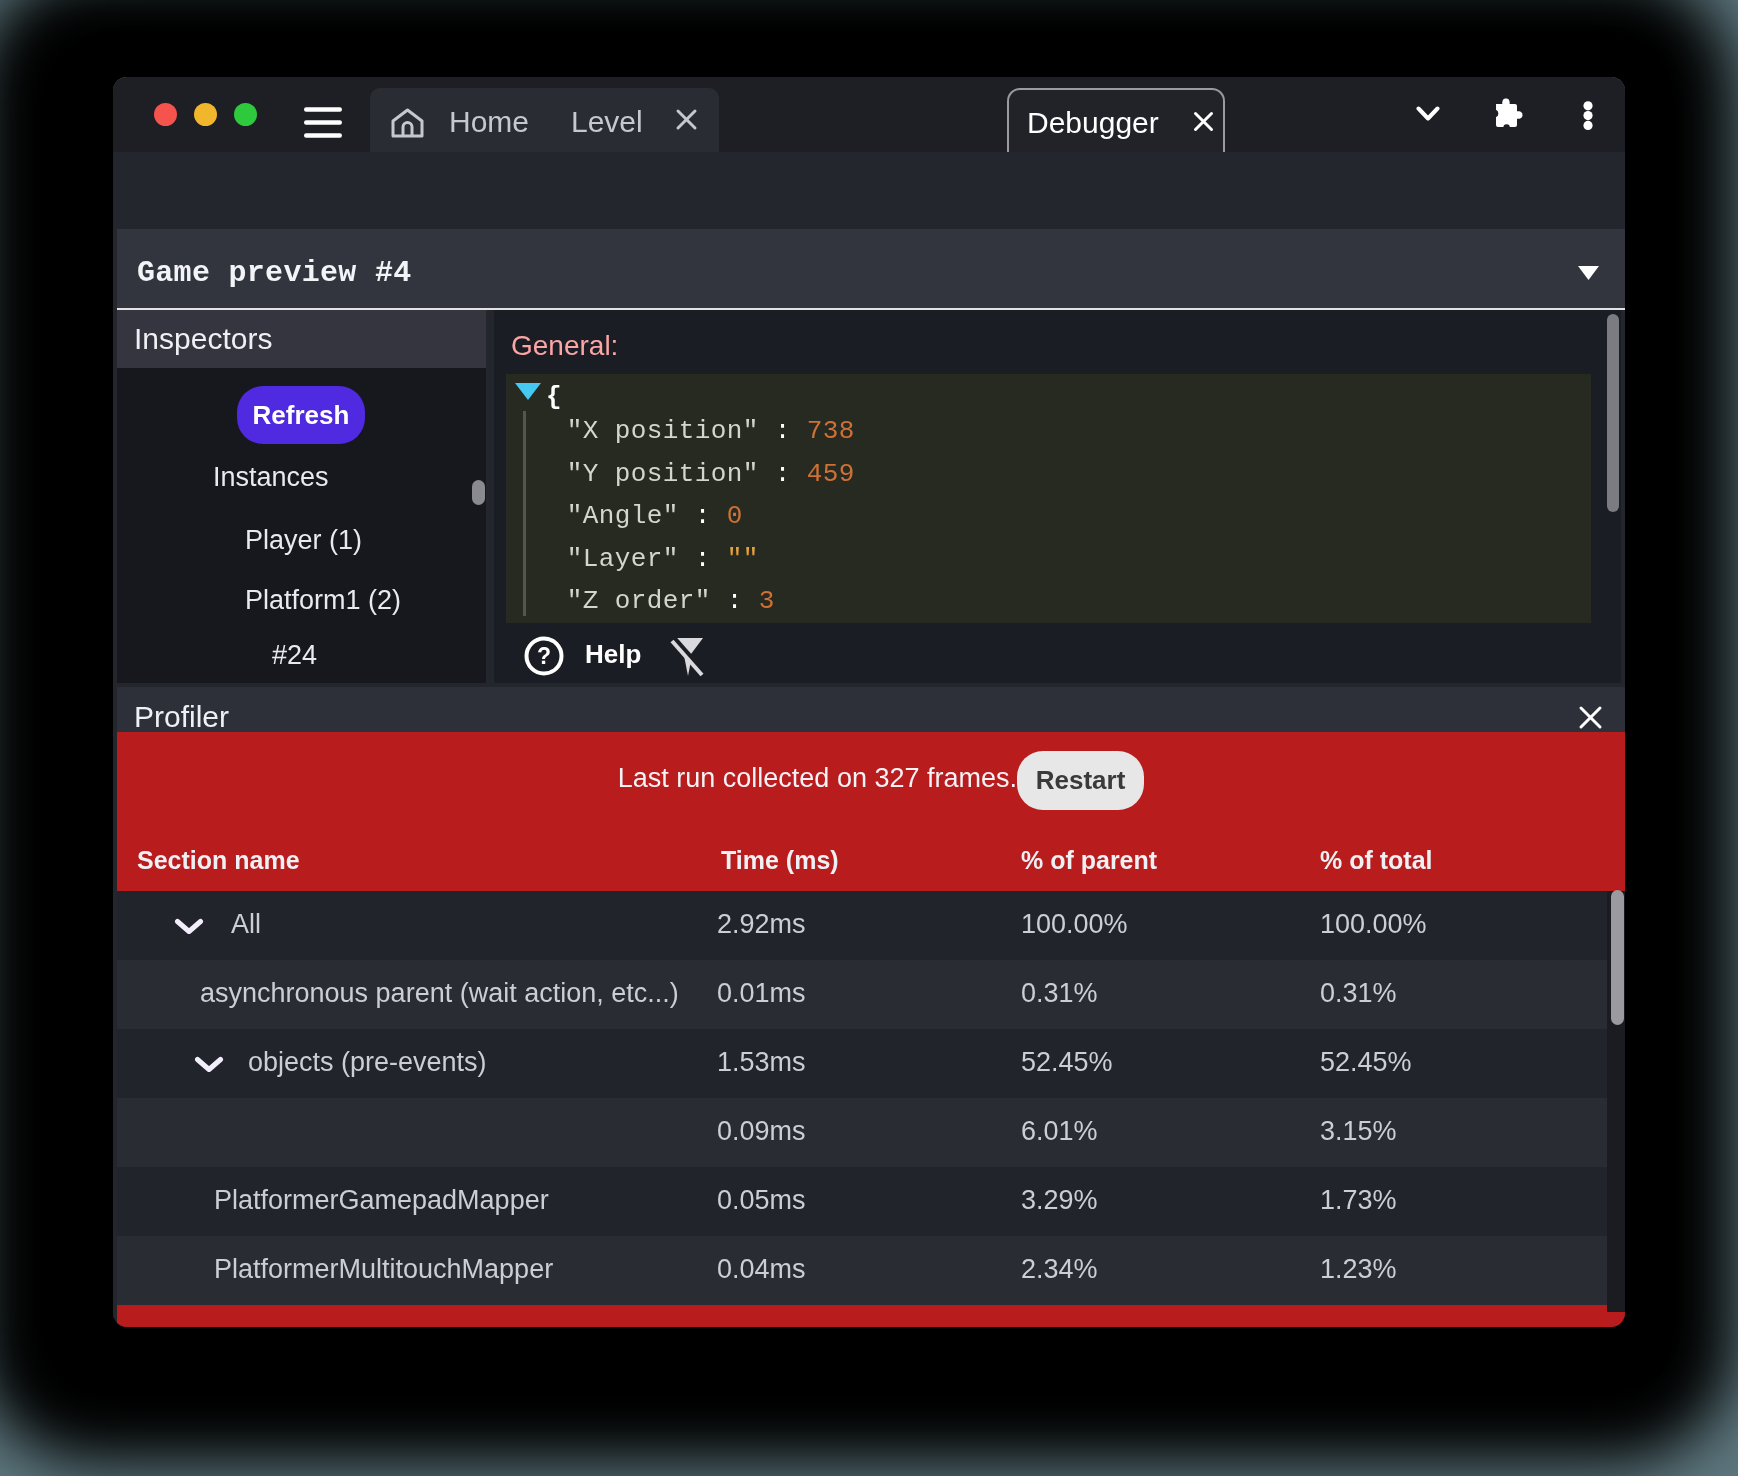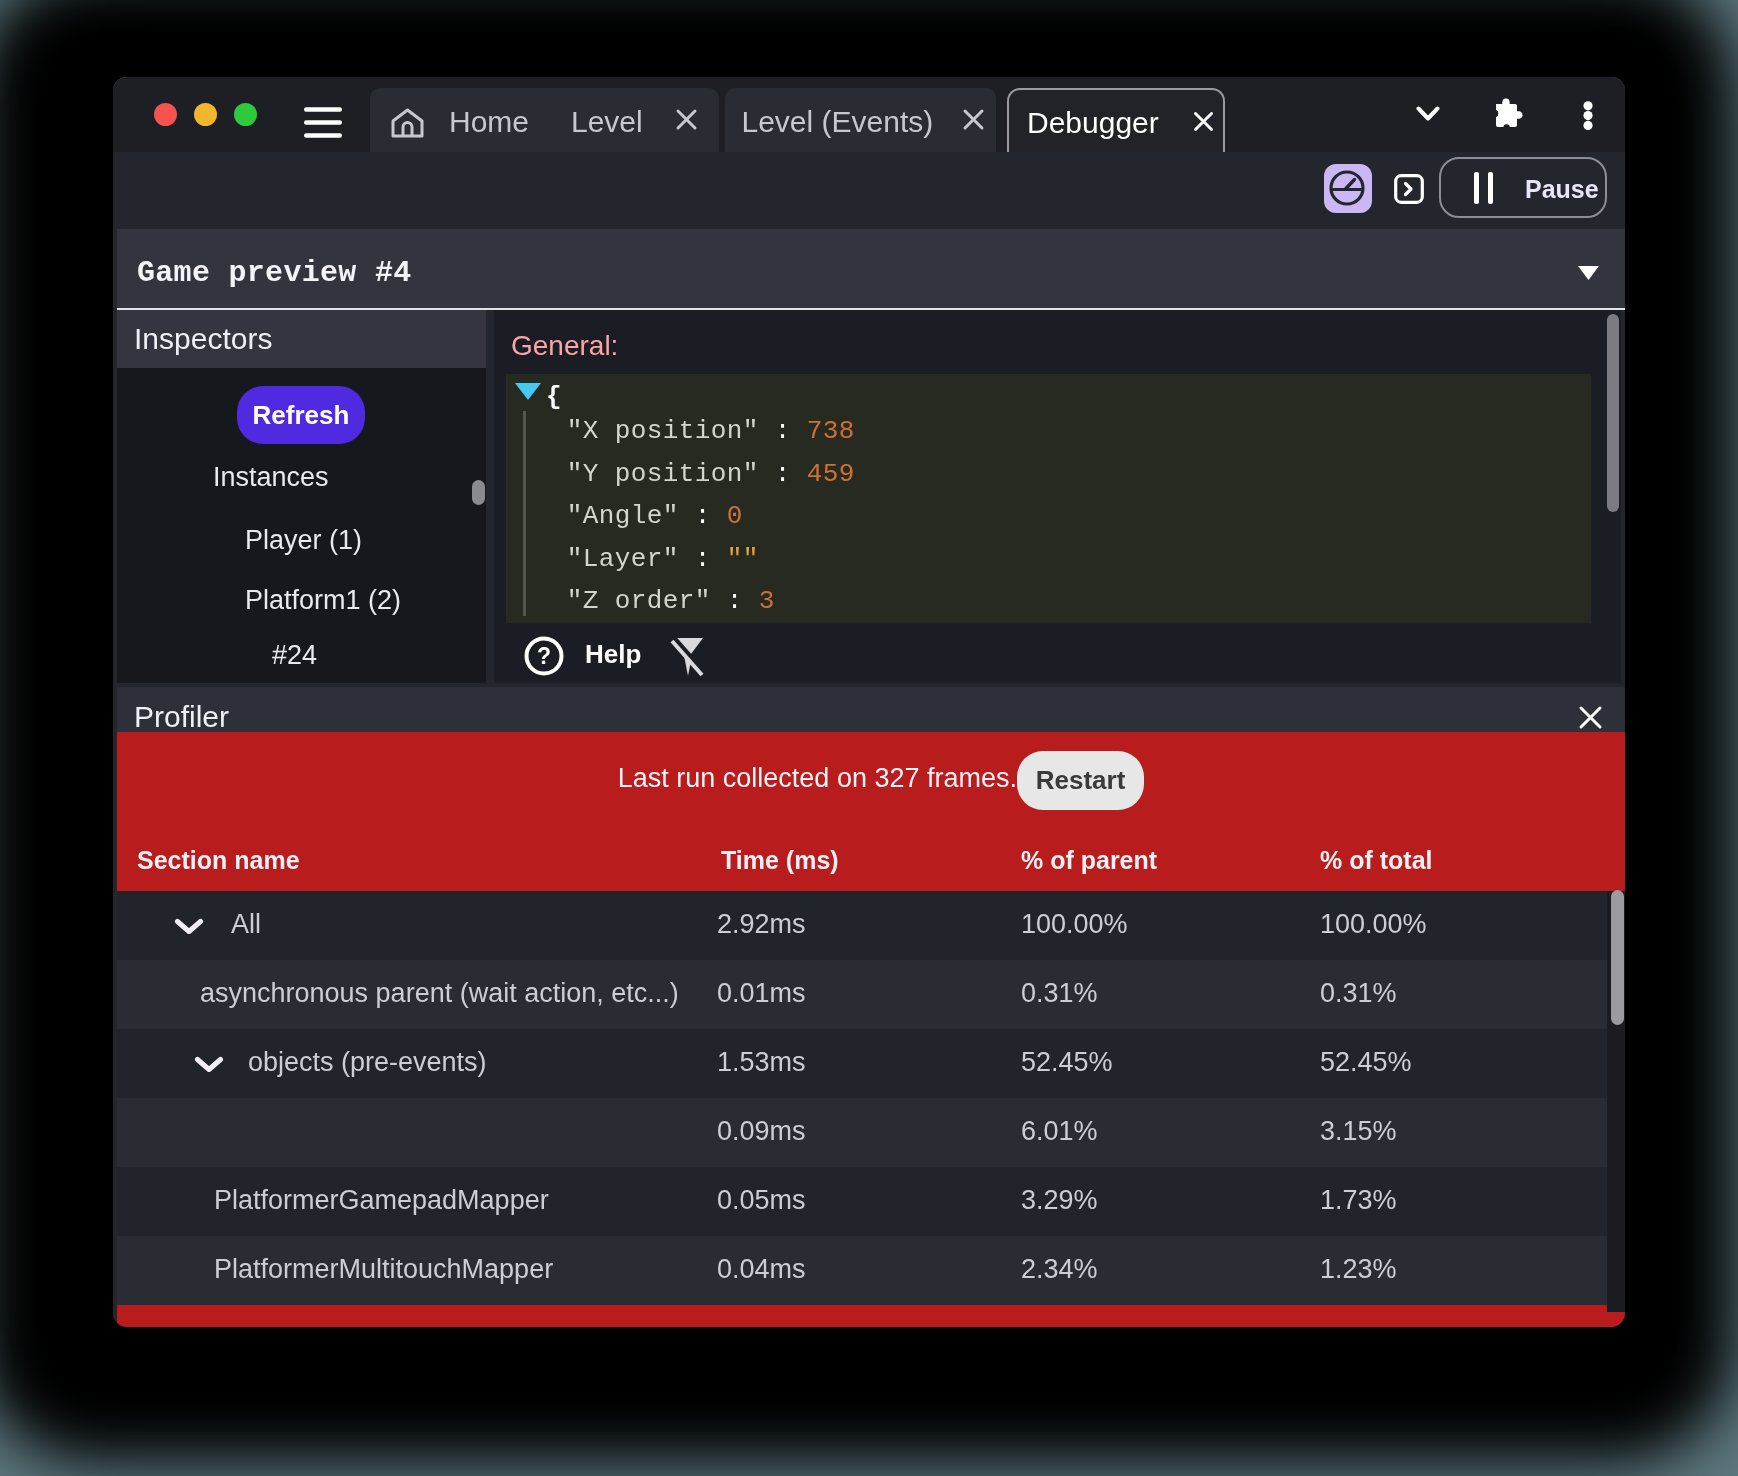--- a/index.html
+++ b/index.html
@@ -110,29 +110,20 @@
     </div>
     <div class="tab" id="tabLevel">
       <span style="left:17.5px">Level</span>
       <svg class="tabx" style="left:121px" width="23" height="23" viewBox="0 0 23 23">
         <g stroke="#c6c8cf" stroke-width="3" stroke-linecap="round">
           <line x1="3" y1="3" x2="20" y2="20"></line>
             <line x1="20" y1="3" x2="3" y2="20"></line>
         </g>
       </svg>
     </div>
-    <div class="tab" id="tabEvents">
-      <span style="left:16.5px">Level (Events)</span>
-      <svg class="tabx" style="left:237px" width="23" height="23" viewBox="0 0 23 23">
-        <g stroke="#c6c8cf" stroke-width="3" stroke-linecap="round">
-          <line x1="3" y1="3" x2="20" y2="20"></line>
-            <line x1="20" y1="3" x2="3" y2="20"></line>
-        </g>
-      </svg>
-    </div>
     <div class="tab" id="tabDebug">
       <span style="left:18px;top:16px">Debugger</span>
       <svg class="tabx" style="left:184px;top:21px" width="21" height="21" viewBox="0 0 21 21">
         <g stroke="#ffffff" stroke-width="3" stroke-linecap="round">
           <line x1="2.5" y1="2.5" x2="18.5" y2="18.5"></line>
             <line x1="18.5" y1="2.5" x2="2.5" y2="18.5"></line>
         </g>
       </svg>
     </div>
     <svg class="abs" style="left:1303px;top:29px" width="24" height="16" viewBox="0 0 24 16">
@@ -143,38 +134,20 @@
       <circle cx="0.5" cy="15.5" r="3.8" fill="#1d1f25"></circle>
       <circle cx="12.6" cy="29.5" r="3.2" fill="#1d1f25"></circle>
     </svg>
     <svg class="abs" style="left:1470px;top:24px" width="10" height="30" viewBox="0 0 10 30">
       <circle cx="5" cy="4.8" r="4.6" fill="#ffffff"></circle>
         <circle cx="5" cy="14.6" r="4.6" fill="#ffffff"></circle>
         <circle cx="5" cy="24.4" r="4.6" fill="#ffffff"></circle>
     </svg>
   </div>
 
-  <div id="toolbar">
-    <div id="profbtn">
-      <svg class="abs" style="left:4px;top:5px" width="38" height="38" viewBox="0 0 38 38">
-        <circle cx="19" cy="19" r="16" fill="none" stroke="#26262e" stroke-width="3.2"></circle>
-        <line x1="3.5" y1="20.5" x2="34.5" y2="20.5" stroke="#26262e" stroke-width="3.2"></line>
-        <line x1="17.5" y1="20" x2="26.5" y2="10.5" stroke="#26262e" stroke-width="3.4" stroke-linecap="round"></line>
-      </svg>
-    </div>
-    <svg class="abs" style="left:1281px;top:22px" width="30" height="30" viewBox="0 0 30 30">
-      <rect x="1.7" y="1.7" width="26.6" height="26.6" rx="5.5" fill="none" stroke="#ffffff" stroke-width="3.2"></rect>
-      <path d="M11.5 9.5 L17 15 L11.5 20.5" fill="none" stroke="#ffffff" stroke-width="3.2" stroke-linecap="round" stroke-linejoin="round"></path>
-    </svg>
-    <div id="pausebtn">
-      <div class="bar" style="left:33px"></div>
-      <div class="bar" style="left:47px"></div>
-      <div class="txt">Pause</div>
-    </div>
-  </div>
 
   <div id="gamebar">
     <div class="t">Game preview #4</div>
     <svg class="abs" style="left:1461px;top:37px" width="21" height="14" viewBox="0 0 21 14">
       <path d="M0 0 h21 L10.5 14 Z" fill="#ffffff"></path>
     </svg>
   </div>
 
   <div id="leftpanel">
     <div id="lp-head">

